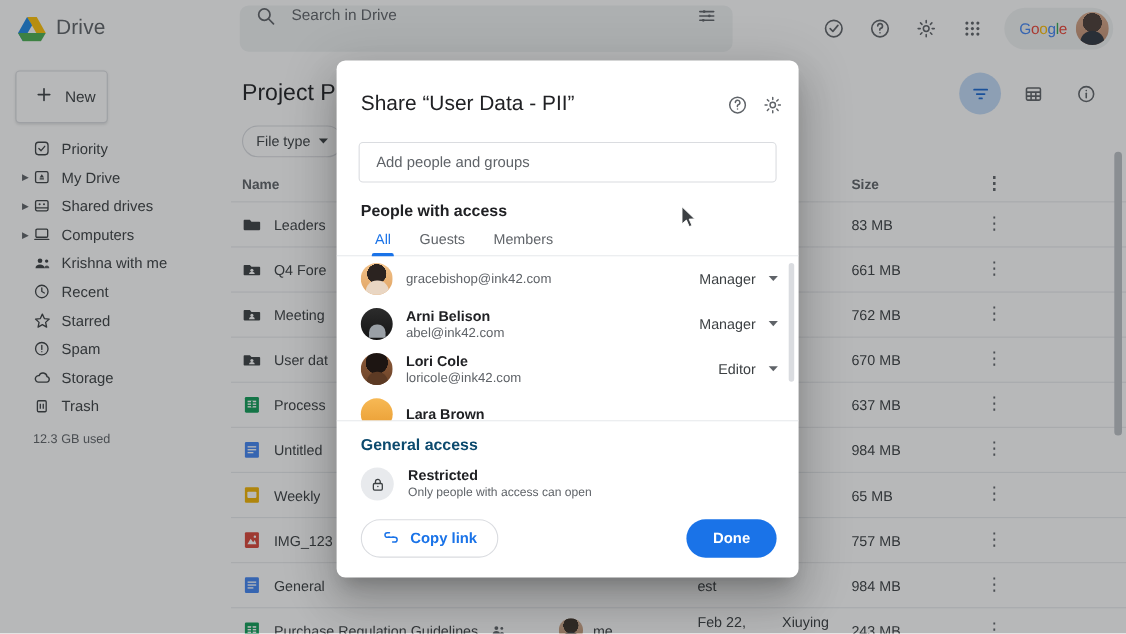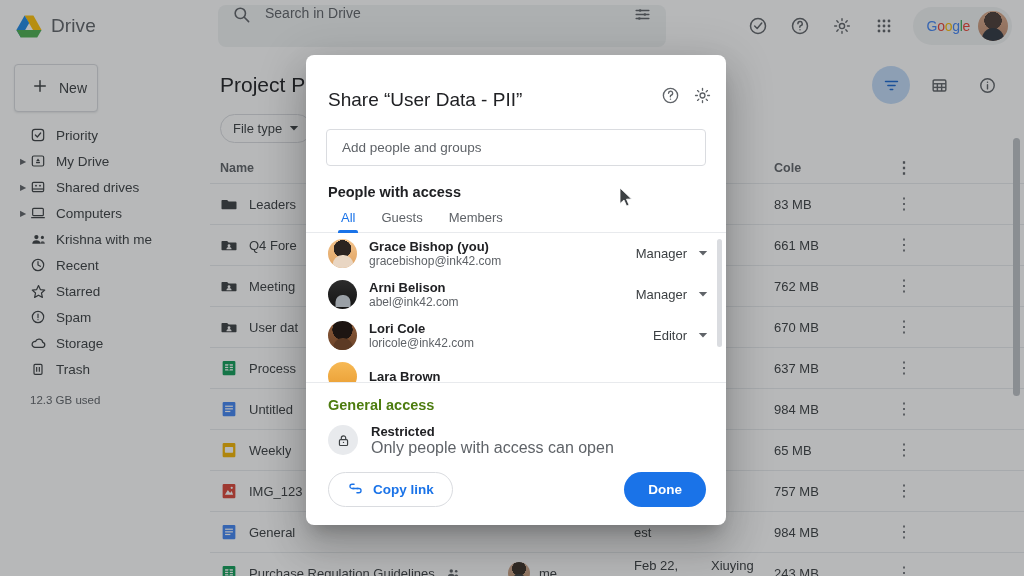--- a/index.html
+++ b/index.html
@@ -156,21 +156,21 @@
 
   
   .dialog {
     position: absolute; left: 306px; top: 55px;
     width: 420px; height: 470px;
     background: #ffffff; border-radius: 8px;
     box-shadow: 0 11px 15px -7px rgba(0,0,0,.2), 0 24px 38px 3px rgba(0,0,0,.14), 0 9px 46px 8px rgba(0,0,0,.12);
     z-index: 60; display: flex; flex-direction: column; overflow: hidden;
   }
   .dlg-head {
-    display: flex; align-items: flex-end; padding: 24px 8px 0 22px;
+    display: flex; align-items: center; padding: 24px 8px 0 22px;
   }
   .dlg-title { font-size: 19px; color: #202124; flex: 1; }
   .dlg-head .circbtn { width: 32px; height: 32px; }
 
   .addfield {
     margin: 18px 20px 0 20px; height: 41px;
     border: 1px solid #dadce0; border-radius: 4px;
     display: flex; align-items: center; padding: 0 15px;
   }
   .addfield input {
@@ -214,28 +214,28 @@
     display: flex; align-items: center; gap: 11px; font-size: 13px; color: #3c4043;
     cursor: pointer; padding-right: 4px;
   }
   .prole .arrow { color: #5f6368; font-size: 9px; }
   .inner-scroll {
     position: absolute; right: 4px; top: 6px; width: 5px; height: 108px;
     background: #dadce0; border-radius: 3px;
   }
 
   .gen-access { padding: 14px 20px 0 22px; }
-  .ga-title { font-size: 14.5px; color: #4d7c0f; font-weight: bold; }
+  .ga-title { font-size: 14.5px; color: #0c4a6e; font-weight: bold; }
   .ga-row { display: flex; align-items: center; gap: 13px; margin-top: 11px; }
   .lock-circle {
     width: 30px; height: 30px; border-radius: 50%; background: #e8eaed;
     display: flex; align-items: center; justify-content: center; color: #3c4043; flex:none;
   }
   .ga-name { font-size: 13px; color: #202124; font-weight: bold; line-height: 16px; }
-  .ga-sub { font-size: 16px; color: #5f6368; line-height: 16px; }
+  .ga-sub { font-size: 11px; color: #5f6368; line-height: 16px; }
 
   .dlg-foot { display: flex; align-items: center; padding: 16px 20px 18px 22px; }
   .copylink {
     height: 35px; border: 1px solid #dadce0; border-radius: 18px; background: #fff;
     display: flex; align-items: center; gap: 9px; padding: 0 18px;
     color: #1a73e8; font-size: 13.5px; font-weight: bold; cursor: pointer;
   }
   .donebtn {
     margin-left: auto; height: 35px; border-radius: 18px; border: none;
     background: #1a73e8; color: #fff; font-size: 13.5px; font-weight: bold;
@@ -502,21 +502,21 @@
         <div class="col-owner"></div>
         <div class="col-modified">
           <span>
             <svg width="14" height="14" viewBox="0 0 24 24" fill="none" stroke="currentColor" stroke-width="2" stroke-linecap="round" stroke-linejoin="round">
               <line x1="12" y1="4.5" x2="12" y2="19"></line>
                 <polyline points="6.5,13.5 12,19.5 17.5,13.5"></polyline>
             </svg>
           </span>
           <span></span>
         </div>
-        <div class="col-size">Cole</div>
+        <div class="col-size">Size</div>
         <div class="col-more">
             <span class="dots">⋮</span>
           </div>
       </div>
 
       <div>
 
         <div class="row">
           <div class="col-name">
             <svg class="ftico" viewBox="0 0 24 24">
@@ -776,21 +776,20 @@
     <div class="tabs">
       <div class="tab active">All</div>
       <div class="tab">Guests</div>
       <div class="tab">Members</div>
     </div>
 
     <div class="people">
       <div class="person">
         <span class="pav a1"></span>
         <div class="pinfo">
-          <div class="pname">Grace Bishop (you)</div>
           <div class="pmail">gracebishop@ink42.com</div>
         </div>
         <div class="prole">
           <span>Manager</span>
           <span class="arrow">
             <svg width="10" height="10" viewBox="0 0 12 12" fill="currentColor">
                 <polygon points="1,3.5 11,3.5 6,9"></polygon>
               </svg>
           </span>
         </div>

